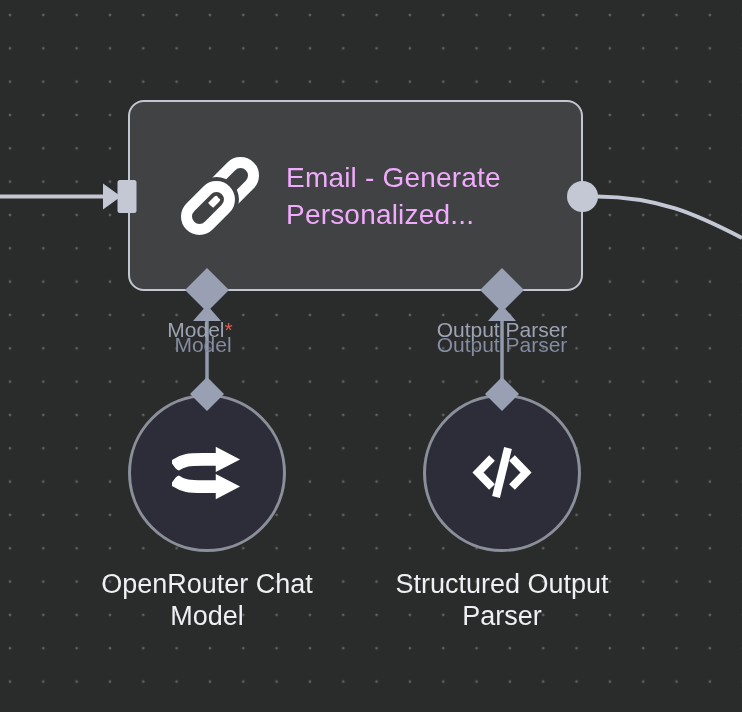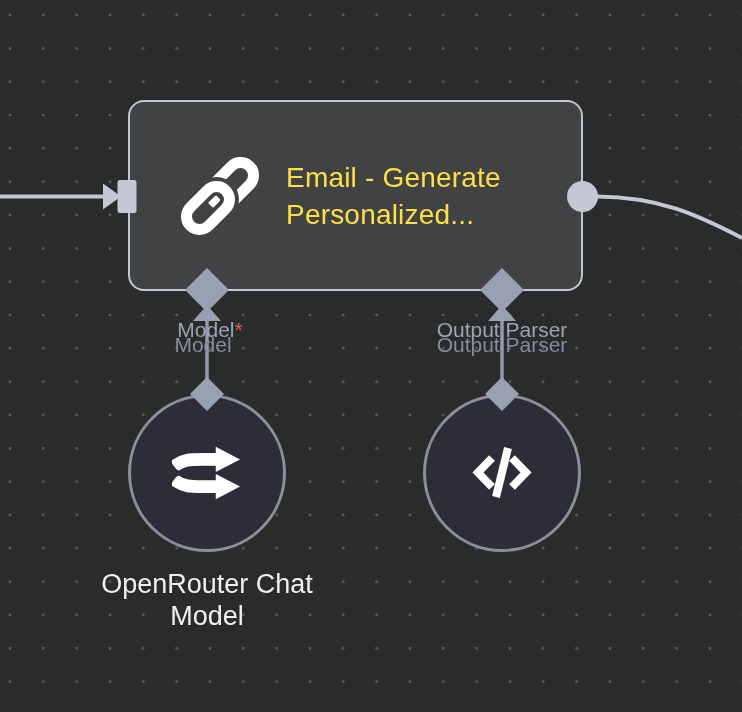--- a/index.html
+++ b/index.html
@@ -15,21 +15,21 @@
   }
 
   
   .main-node {
     position:absolute; left:128px; top:100px; width:455px; height:191px;
     background:#414244; border:2.5px solid #c1c6d2; border-radius:16px;
     display:flex; align-items:center; padding-left:40px; gap:16px; z-index:1;
   }
   .node-title {
     width:256px; font-size:28px; font-weight:500; line-height:37px;
-    color:#fde047; letter-spacing:.2px;
+    color:#f0abfc; letter-spacing:.2px;
   }
   .link-icon { width:100px; height:100px; flex:0 0 auto; }
 
   
   .subnode {
     position:absolute; width:158px; height:158px; border-radius:50%;
     background:#2c2d38; border:3px solid #8b8f99;
     display:flex; align-items:center; justify-content:center; z-index:1;
   }
   .subnode-left  { left:128px; top:394px; }
@@ -38,21 +38,21 @@
   
   .overlay { position:absolute; left:0; top:0; width:742px; height:712px; z-index:2; pointer-events:none; }
 
   
   .port-label {
     position:absolute; transform:translateX(-50%); z-index:3;
     font-size:21px; color:#9da3b2; white-space:nowrap;
   }
   .port-label .req { color:#e8584e; }
   .port-label.shadow { color:#858ba0; clip-path:inset(4px 0 0 0); }
-  .pl-model        { left:210px; top:318px; }
+  .pl-model        { left:200px; top:318px; }
   .pl-model-shadow { left:203px; top:333px; }
   .pl-parser        { left:502px; top:318px; }
   .pl-parser-shadow { left:502px; top:333px; }
 
   
   .subnode-label {
     position:absolute; width:272px; text-align:center; z-index:3;
     font-size:27px; line-height:32px; color:#eef0f3;
   }
   .sl-left  { left:71px;  top:568px; }
@@ -111,14 +111,15 @@
     <polygon points="502,377 519,394 502,411 485,394" fill="#9aa0b3"></polygon>
   </svg>
 
   <div class="port-label pl-model"><span>Model</span><span class="req">*</span></div>
   <div class="port-label shadow pl-model-shadow">Model</div>
 
   <div class="port-label pl-parser">Output Parser</div>
   <div class="port-label shadow pl-parser-shadow">Output Parser</div>
 
   <div class="subnode-label sl-left">OpenRouter Chat Model</div>
+  <div class="subnode-label sl-right">Structured Output Parser</div>
 
 </div>
 
 </body></html>

